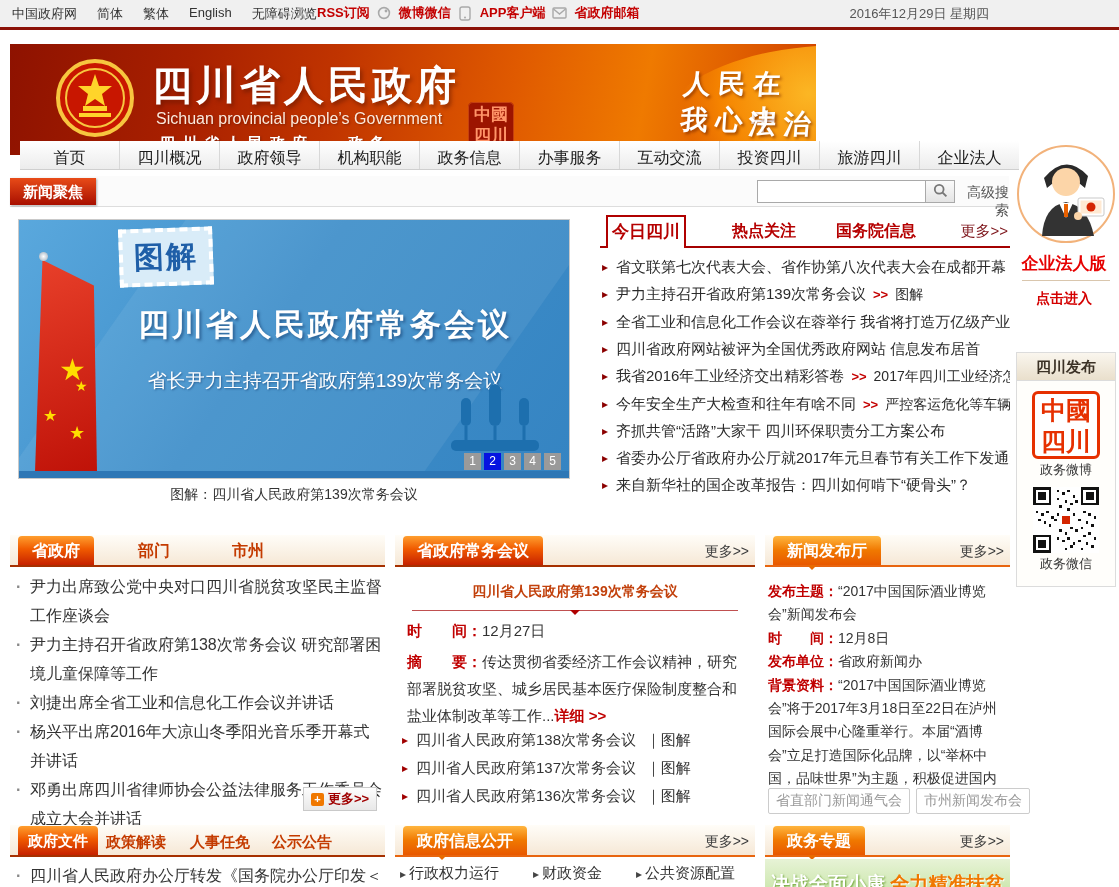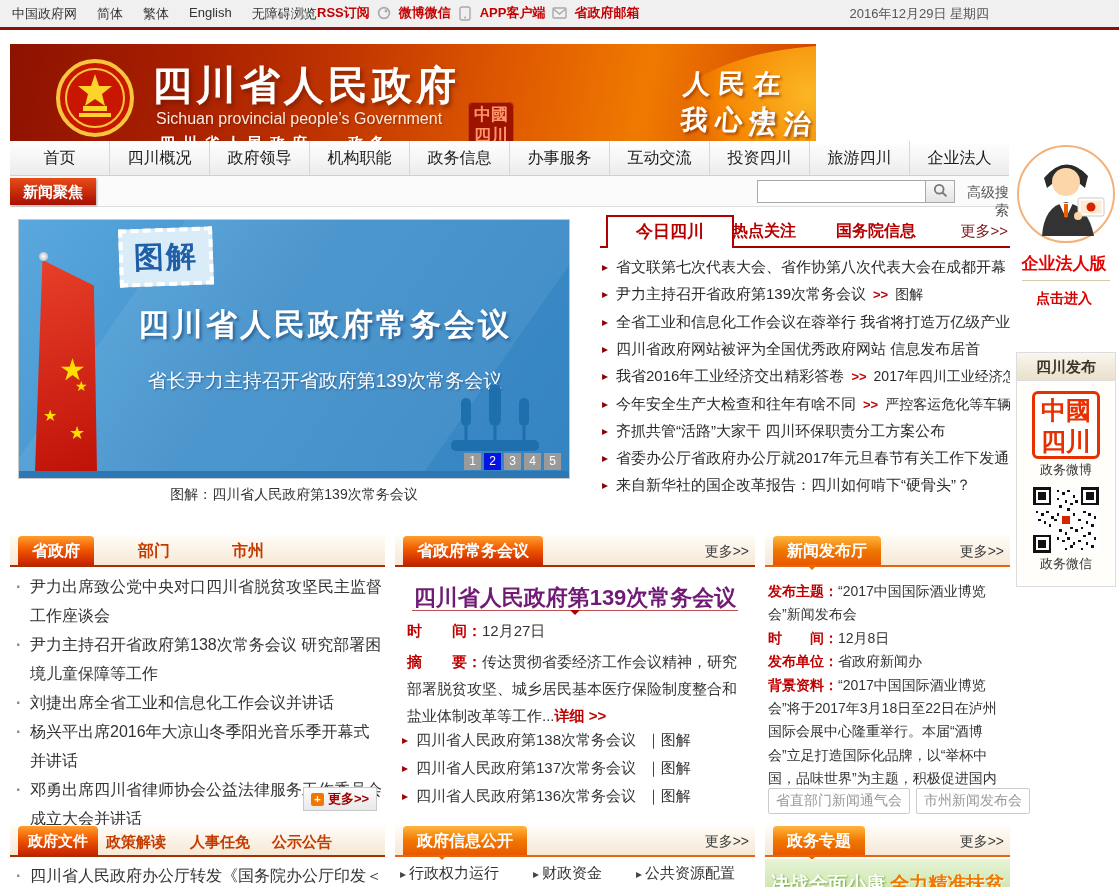--- a/index.html
+++ b/index.html
@@ -31,21 +31,21 @@
     text-shadow:1px 1px 2px rgba(90,20,0,.5);}
   .hseal{position:absolute;left:458px;top:58px;width:46px;height:46px;background:#9c1400;border-radius:5px;
     color:#ff9468;font-size:17px;font-weight:bold;line-height:21px;text-align:center;padding-top:2px;
     word-break:break-all;width:46px;box-shadow:0 0 0 1px #c5400f inset;}
   .slogan1{position:absolute;left:672px;top:22px;font-size:27px;font-weight:bold;color:#fff;letter-spacing:8px;
     text-shadow:2px 2px 3px rgba(120,40,0,.65);transform:skewX(-4deg);}
   .slogan2{position:absolute;left:736px;top:62px;font-size:27px;font-weight:bold;color:#fff;letter-spacing:8px;
     text-shadow:2px 2px 3px rgba(120,40,0,.65);transform:skewX(-4deg);}
 
   
-  .nav{left:10px;top:141px;width:999px;height:35px;display:flex;background:linear-gradient(#ffffff,#ececec);
+  .nav{left:20px;top:141px;width:999px;height:29px;display:flex;background:linear-gradient(#ffffff,#ececec);
     border-bottom:1px solid #cfcfcf;justify-content:center;}
   .nav a{flex:1;text-align:center;line-height:34px;font-size:16px;color:#1a1a1a;text-decoration:none;
     border-right:1px solid #d8d8d8;}
   .nav a:last-child{border-right:none;}
 
   
   .searchrow{left:10px;top:176px;width:999px;height:31px;background:#fbfbfb;border-bottom:1px solid #dddddd;}
   .news-badge{position:absolute;left:0;top:2px;width:86px;height:27px;line-height:27px;text-align:center;
     background:linear-gradient(#e84b18,#a80f00);color:#fff;font-weight:bold;font-size:15px;
     box-shadow:1px 1px 2px rgba(0,0,0,.3);}
@@ -77,21 +77,21 @@
   .pager span{width:17px;height:17px;background:#9a9a9a;color:#fff;font-size:12px;line-height:17px;
     text-align:center;cursor:pointer;}
   .pager span.on{background:#0614e0;}
   .c-bottom{position:absolute;left:0;right:0;bottom:0;height:7px;background:#2e77b5;}
   .caption{left:18px;top:486px;width:552px;text-align:center;font-size:14px;color:#333;}
 
   
   .newspanel{left:600px;top:215px;width:410px;height:308px;}
   .ntabs{position:relative;height:33px;}
   .ntabs .bar{position:absolute;left:0;right:0;bottom:0;height:2px;background:#a40000;}
-  .ntab-on{position:absolute;left:6px;top:0;height:33px;line-height:30px;padding:0 28px;background:#fff;
+  .ntab-on{position:absolute;left:6px;top:0;height:33px;line-height:30px;padding:0 4px;background:#fff;
     border:2px solid #b00000;border-bottom:none;color:#b50000;font-size:17px;font-weight:bold;z-index:2;cursor:pointer;}
   .ntab{position:absolute;top:6px;font-size:16px;font-weight:bold;color:#b50000;cursor:pointer;}
   .nmore{position:absolute;right:2px;top:7px;font-size:15px;color:#7c1218;text-decoration:none;}
   .nlist{margin:6px 0 0 0;padding:0;list-style:none;}
   .nlist li{position:relative;padding-left:16px;line-height:26.9px;font-size:15px;color:#2b2b2b;
     white-space:nowrap;overflow:hidden;}
   .nlist li::before{content:"▸";position:absolute;left:2px;color:#8b0000;font-size:12px;}
   .nlist .sep{color:#c40000;font-weight:bold;font-size:13px;margin:0 7px;}
   .nlist .x{font-size:14px;color:#2b2b2b;}
   .nlist .sep:empty,.nlist .x:empty{display:none;}
@@ -126,21 +126,21 @@
   .govlist{left:10px;top:572px;width:375px;margin:0;padding:0;list-style:none;}
   .govlist li{position:relative;padding-left:20px;font-size:16px;color:#333;line-height:29px;}
   .govlist li::before{content:"·";position:absolute;left:6px;color:#888;font-weight:bold;}
   .more-btn{left:303px;top:787px;display:flex;align-items:center;gap:4px;border:1px solid #c9c9c9;
     background:linear-gradient(#fdfdfd,#e8e8e8);padding:2px 7px;cursor:pointer;}
   .more-btn .plus{width:13px;height:13px;background:#f07800;color:#fff;font-size:11px;line-height:13px;
     text-align:center;border-radius:2px;font-weight:bold;}
   .more-btn .mt{color:#a00000;font-size:13px;font-weight:bold;}
 
   
-  .m-head{left:395px;top:583px;width:360px;text-align:center;color:#701a75;font-size:22px;font-weight:bold;}
+  .m-head{left:395px;top:583px;width:360px;text-align:center;color:#c2410c;font-size:14px;font-weight:bold;}
   .m-div{left:412px;top:610px;width:326px;height:1px;background:#c05050;}
   .m-div::after{content:"";position:absolute;left:158px;top:0;border:5px solid transparent;border-top-color:#b00000;}
   .m-time{left:407px;top:622px;width:340px;font-size:15px;color:#333;}
   .rlab{color:#c00000;font-weight:bold;}
   .m-abs{left:407px;top:648px;width:342px;font-size:15px;color:#333;line-height:27px;margin:0;}
   .m-detail{color:#c00000;font-weight:bold;cursor:pointer;}
   .mlist{left:400px;top:726px;width:352px;margin:0;padding:0;list-style:none;}
   .mlist li{position:relative;padding-left:16px;line-height:28px;font-size:15px;color:#333;cursor:pointer;}
   .mlist li::before{content:"▸";position:absolute;left:2px;color:#a00000;font-size:12px;}
   .mlist .sfx{margin-left:10px;color:#333;}

